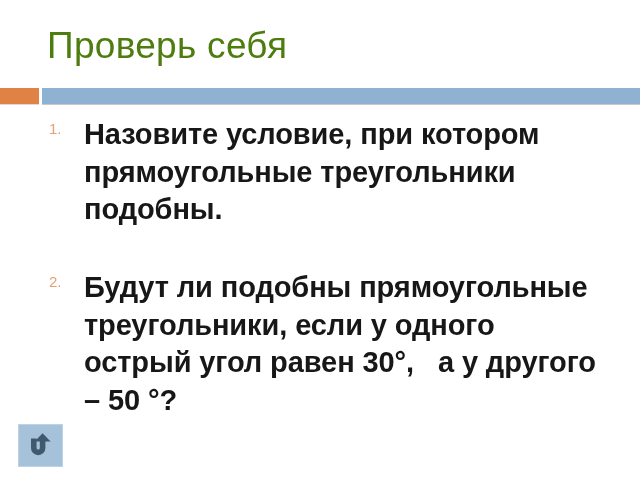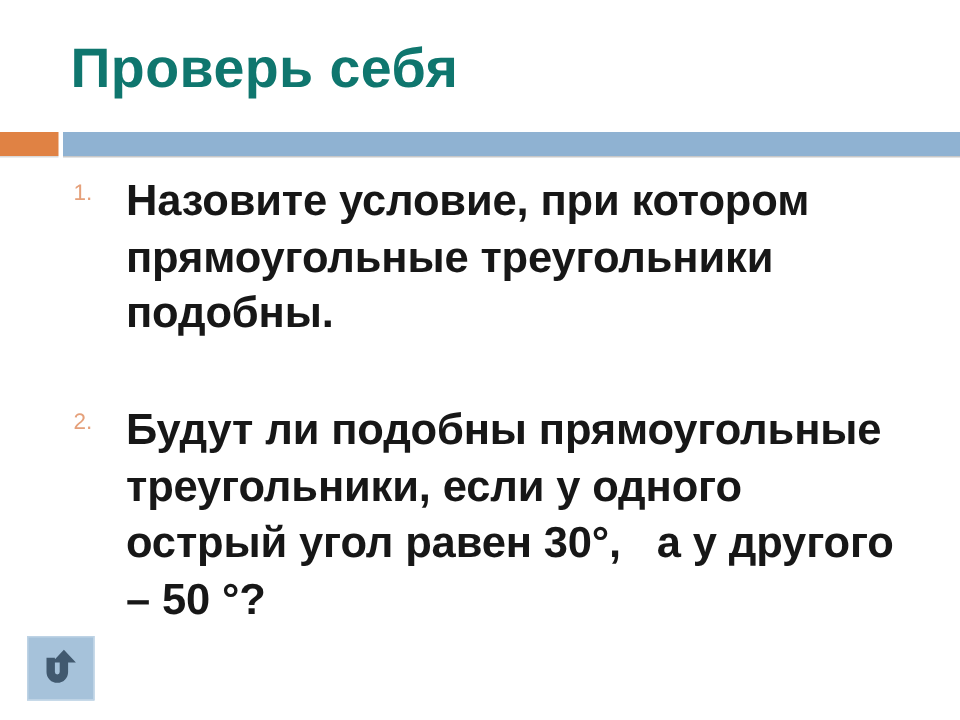--- a/index.html
+++ b/index.html
@@ -25,23 +25,23 @@
     height: 480px;
     background: #ffffff;
   }
 
   
   .slide-title {
     position: absolute;
     left: 47px;
     top: 27px;
     font-size: 37px;
-    font-weight: 700;
+    font-weight: 400;
     letter-spacing: 0.3px;
-    color: #0f766e;
+    color: #4d7c0f;
     line-height: 1.05;
     white-space: nowrap;
   }
 
   
   .divider {
     position: absolute;
     left: 0;
     top: 88px;
     width: 640px;

